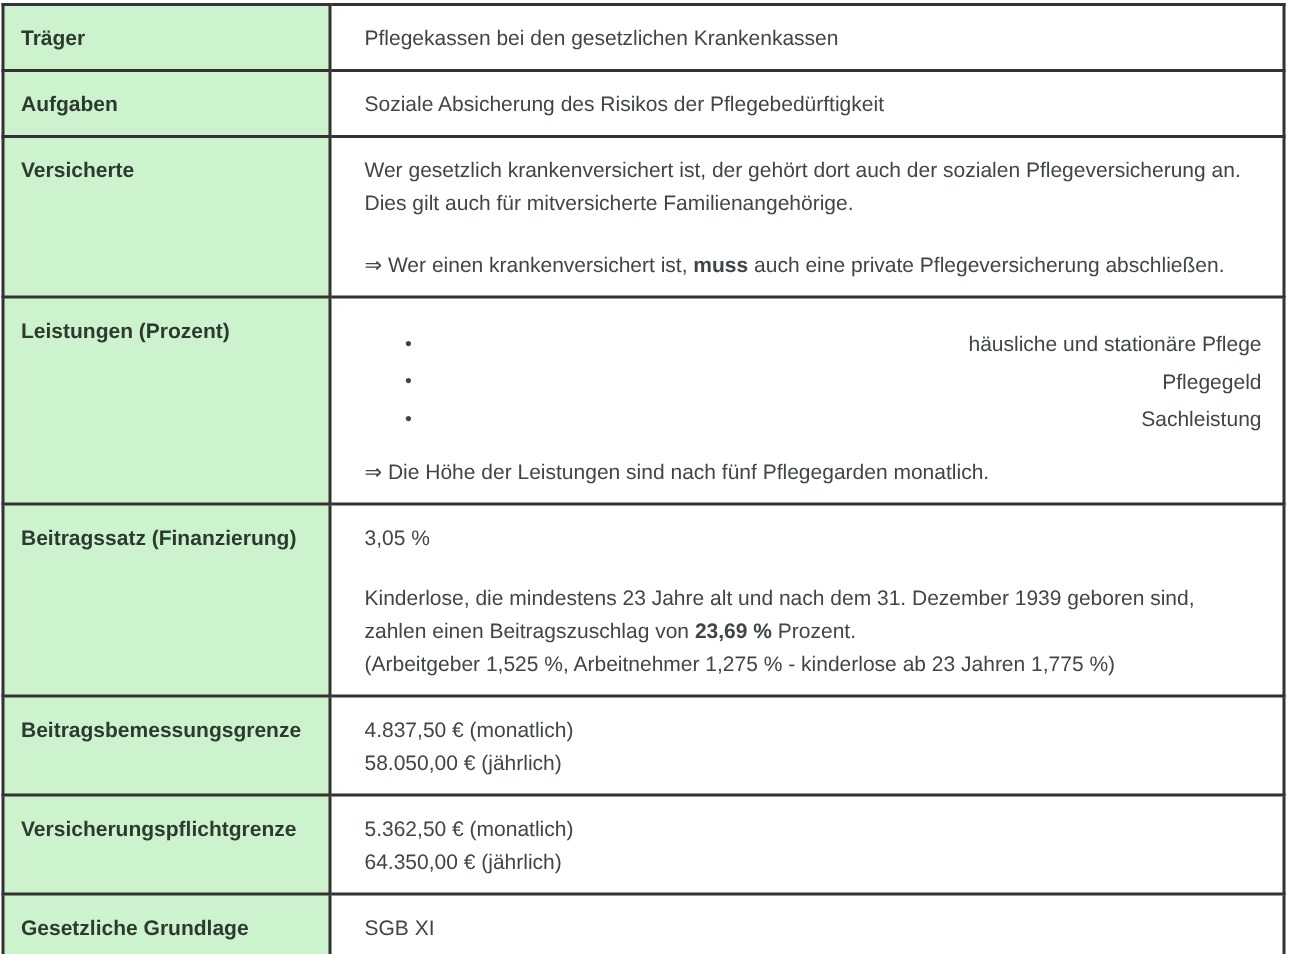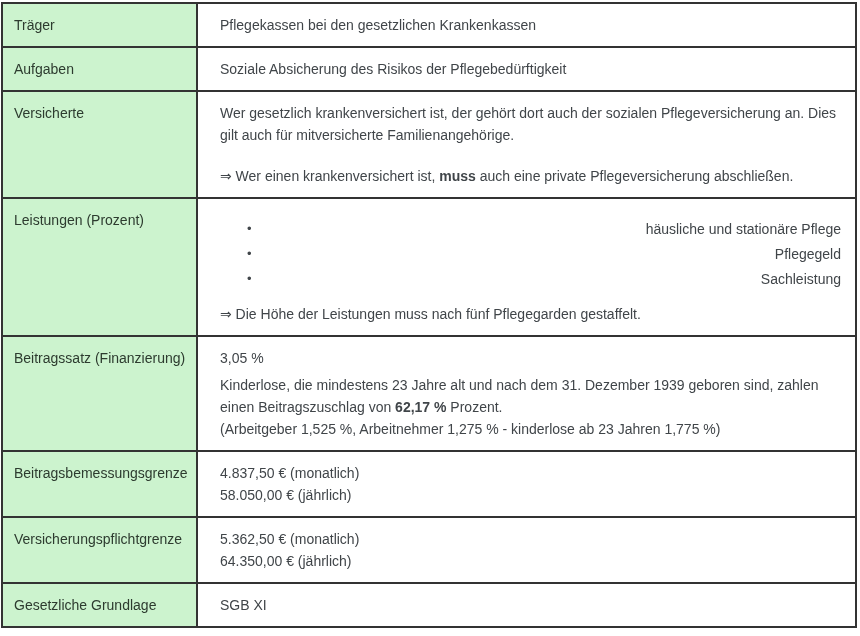--- a/index.html
+++ b/index.html
@@ -14,39 +14,39 @@
 
   table.info-table {
     border-collapse: collapse;
     width: 856px;
     table-layout: fixed;
   }
   table.info-table, table.info-table th, table.info-table td {
     border: 2px solid var(--border-color, #333333);
   }
   table.info-table th {
-    width: 195px;
+    width: 218px;
     background: var(--label-bg, #ccf3ce);
     color: var(--label-text-color, #2d3b2f);
-    font-weight: 400;
+    font-weight: 700;
     font-size: 14px;
     text-align: left;
     vertical-align: top;
     padding: 11px 10px 11px 11px;
     line-height: 20px;
   }
   table.info-table td {
     vertical-align: top;
     padding: 10px 14px 10px 22px;
     color: var(--body-text-color, #404549);
     line-height: 22px;
   }
   td p { margin: 0; line-height: 22px; }
   p.para   { margin-bottom: 19px; }
-  p.rate   { margin-bottom: 5px; }
+  p.rate   { margin-bottom: 18px; }
   p.last   { margin-bottom: 0; }
   td strong { font-weight: 700; }
 
   ul.bullet-list {
     list-style: none;
     margin: 9px 0 13px 0;
     padding: 0 0 0 27px;
     text-align: right;
   }
   ul.bullet-list li {
@@ -93,30 +93,30 @@
     </tr>
 
     <tr>
       <th>Leistungen (Prozent)</th>
       <td>
         <ul class="bullet-list">
           <li>häusliche und stationäre Pflege</li>
           <li>Pflegegeld</li>
           <li>Sachleistung</li>
         </ul>
-        <p class="last">⇒ Die Höhe der Leistungen muss nach fünf Pflegegarden gestaffelt.</p>
+        <p class="last">⇒ Die Höhe der Leistungen sind nach fünf Pflegegarden monatlich.</p>
       </td>
     </tr>
 
     <tr>
       <th>Beitragssatz (Finanzierung)</th>
       <td>
         <p class="rate">3,05 %</p>
         <p>
-          <span>Kinderlose, die mindestens 23 Jahre alt und nach dem 31. Dezember 1939 geboren sind, zahlen einen Beitragszuschlag von </span><strong>62,17 %</strong><span> Prozent.</span>
+          <span>Kinderlose, die mindestens 23 Jahre alt und nach dem 31. Dezember 1939 geboren sind, zahlen einen Beitragszuschlag von </span><strong>23,69 %</strong><span> Prozent.</span>
         </p>
         <p class="last">(Arbeitgeber 1,525 %, Arbeitnehmer 1,275 % - kinderlose ab 23 Jahren 1,775 %)</p>
       </td>
     </tr>
 
     <tr>
       <th>Beitragsbemessungsgrenze</th>
       <td>
         <p>4.837,50 € (monatlich)</p>
         <p class="last">58.050,00 € (jährlich)</p>

